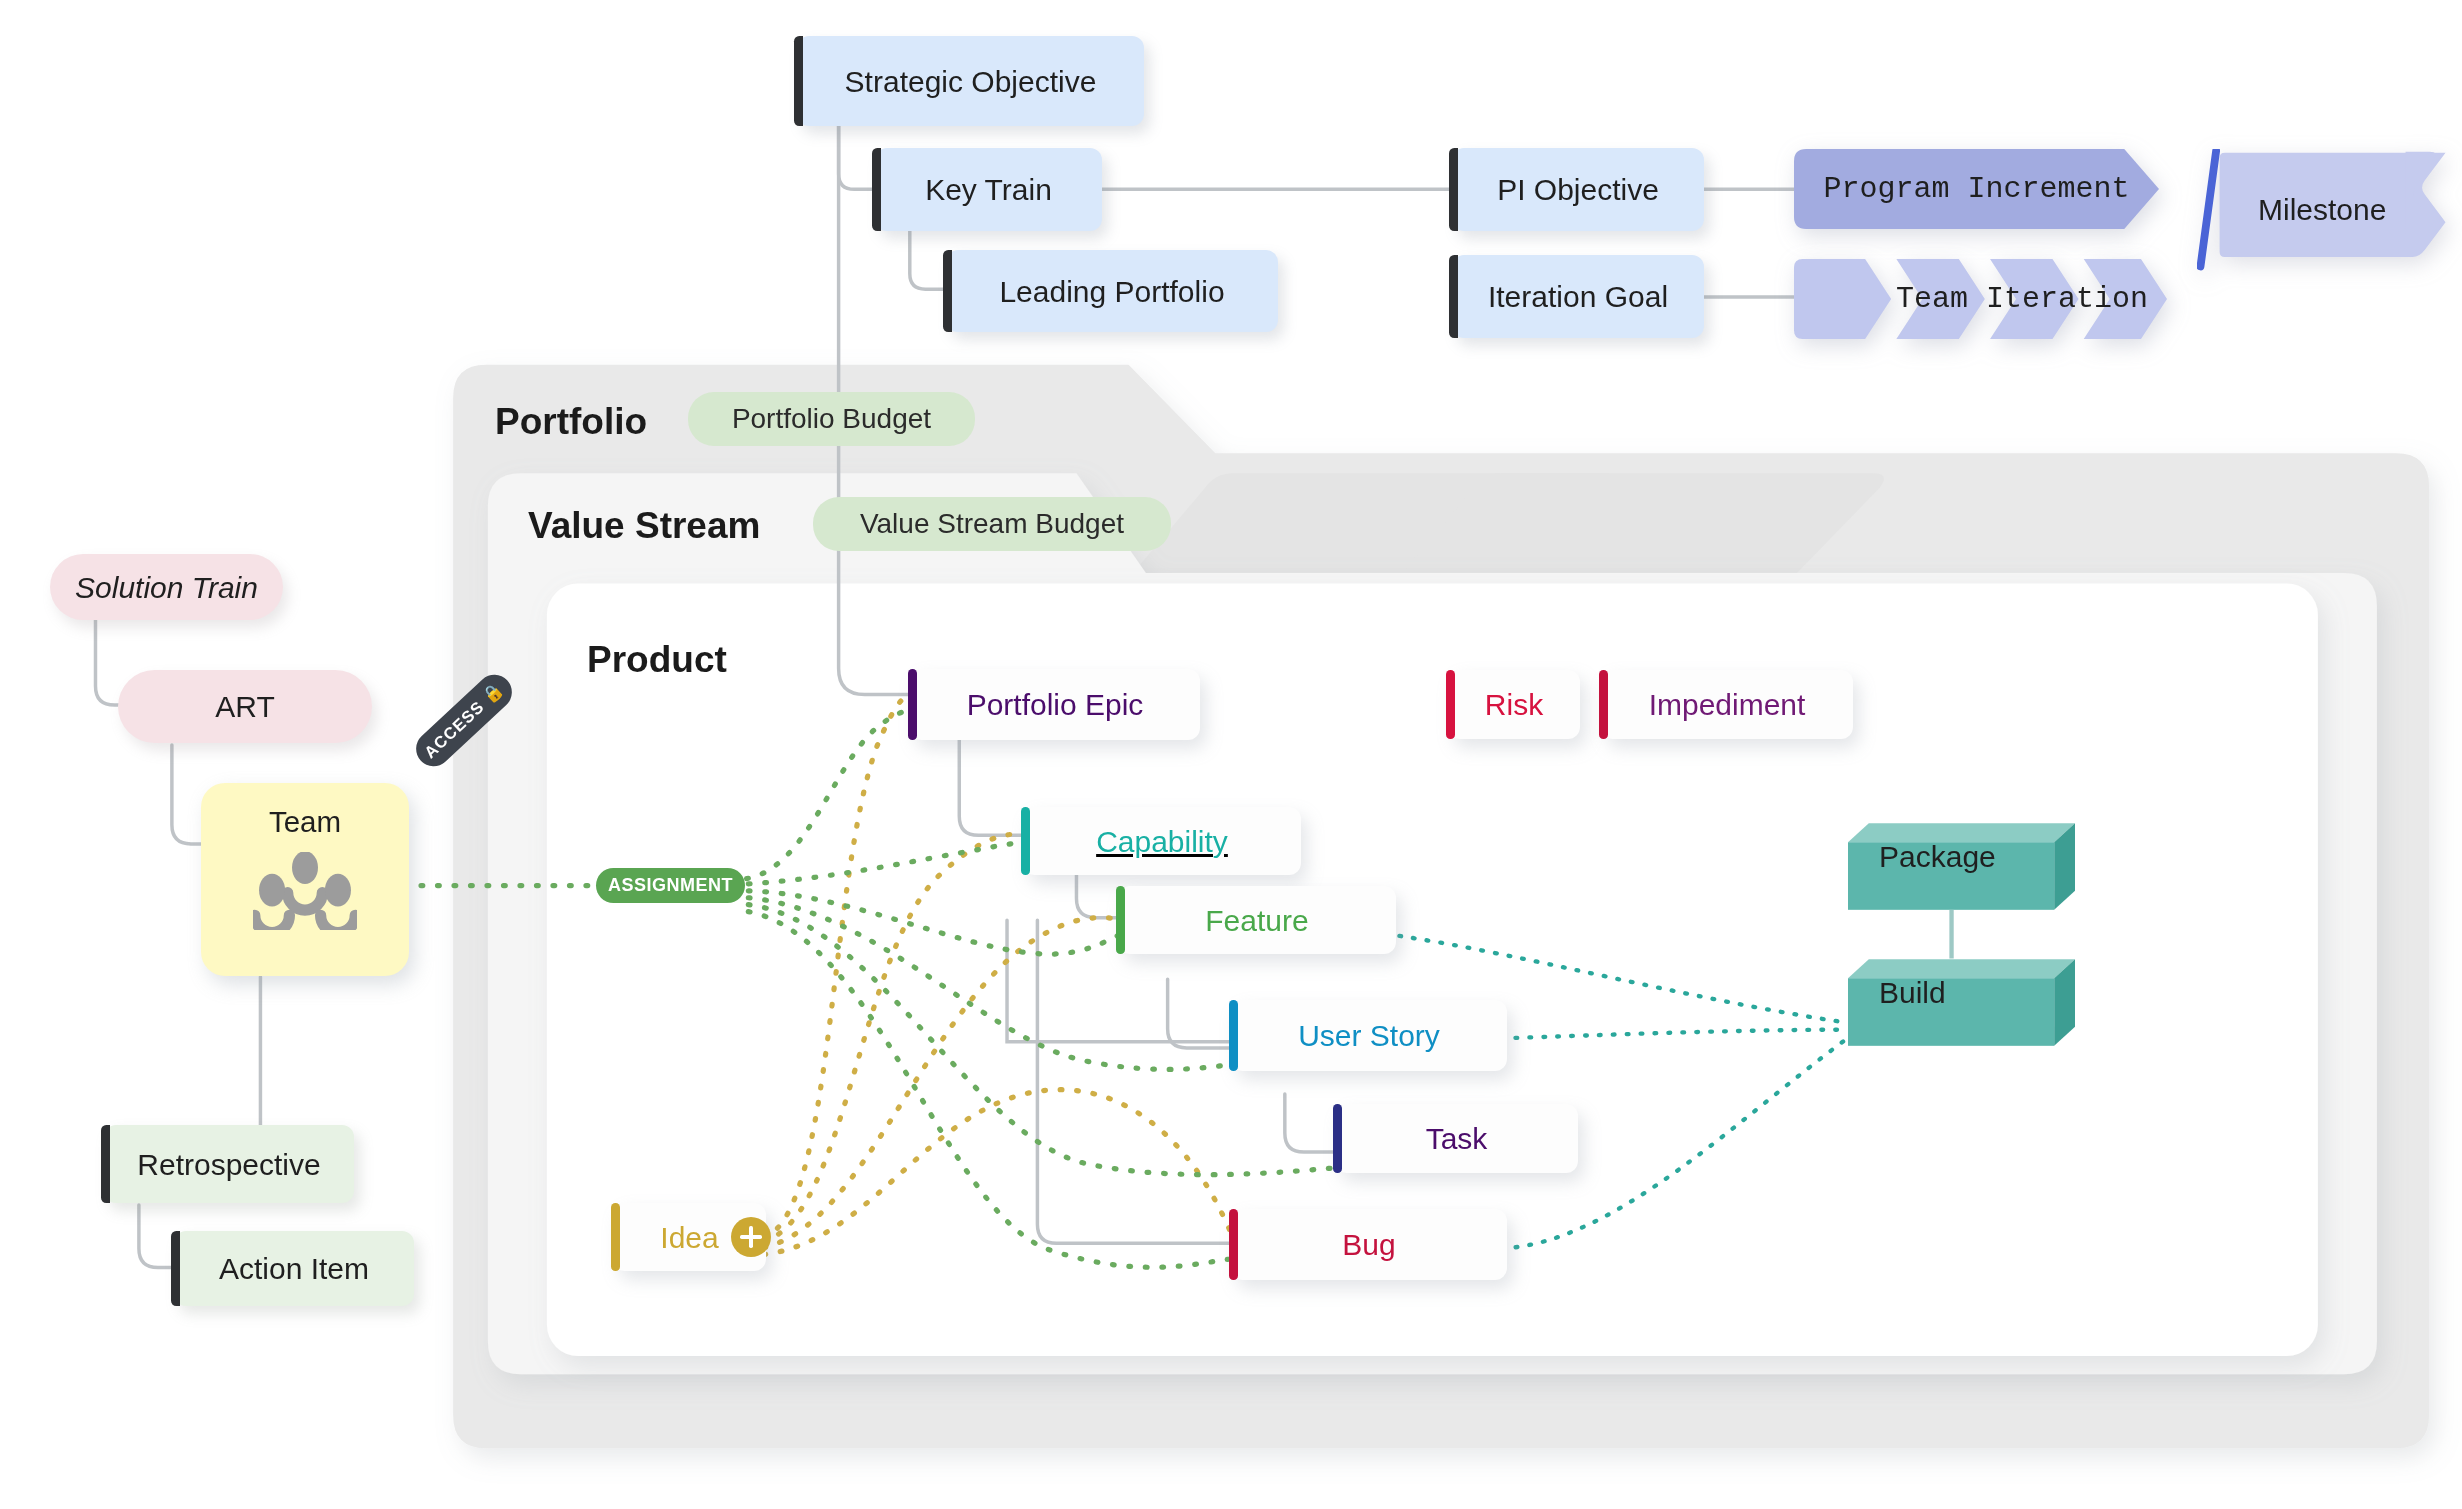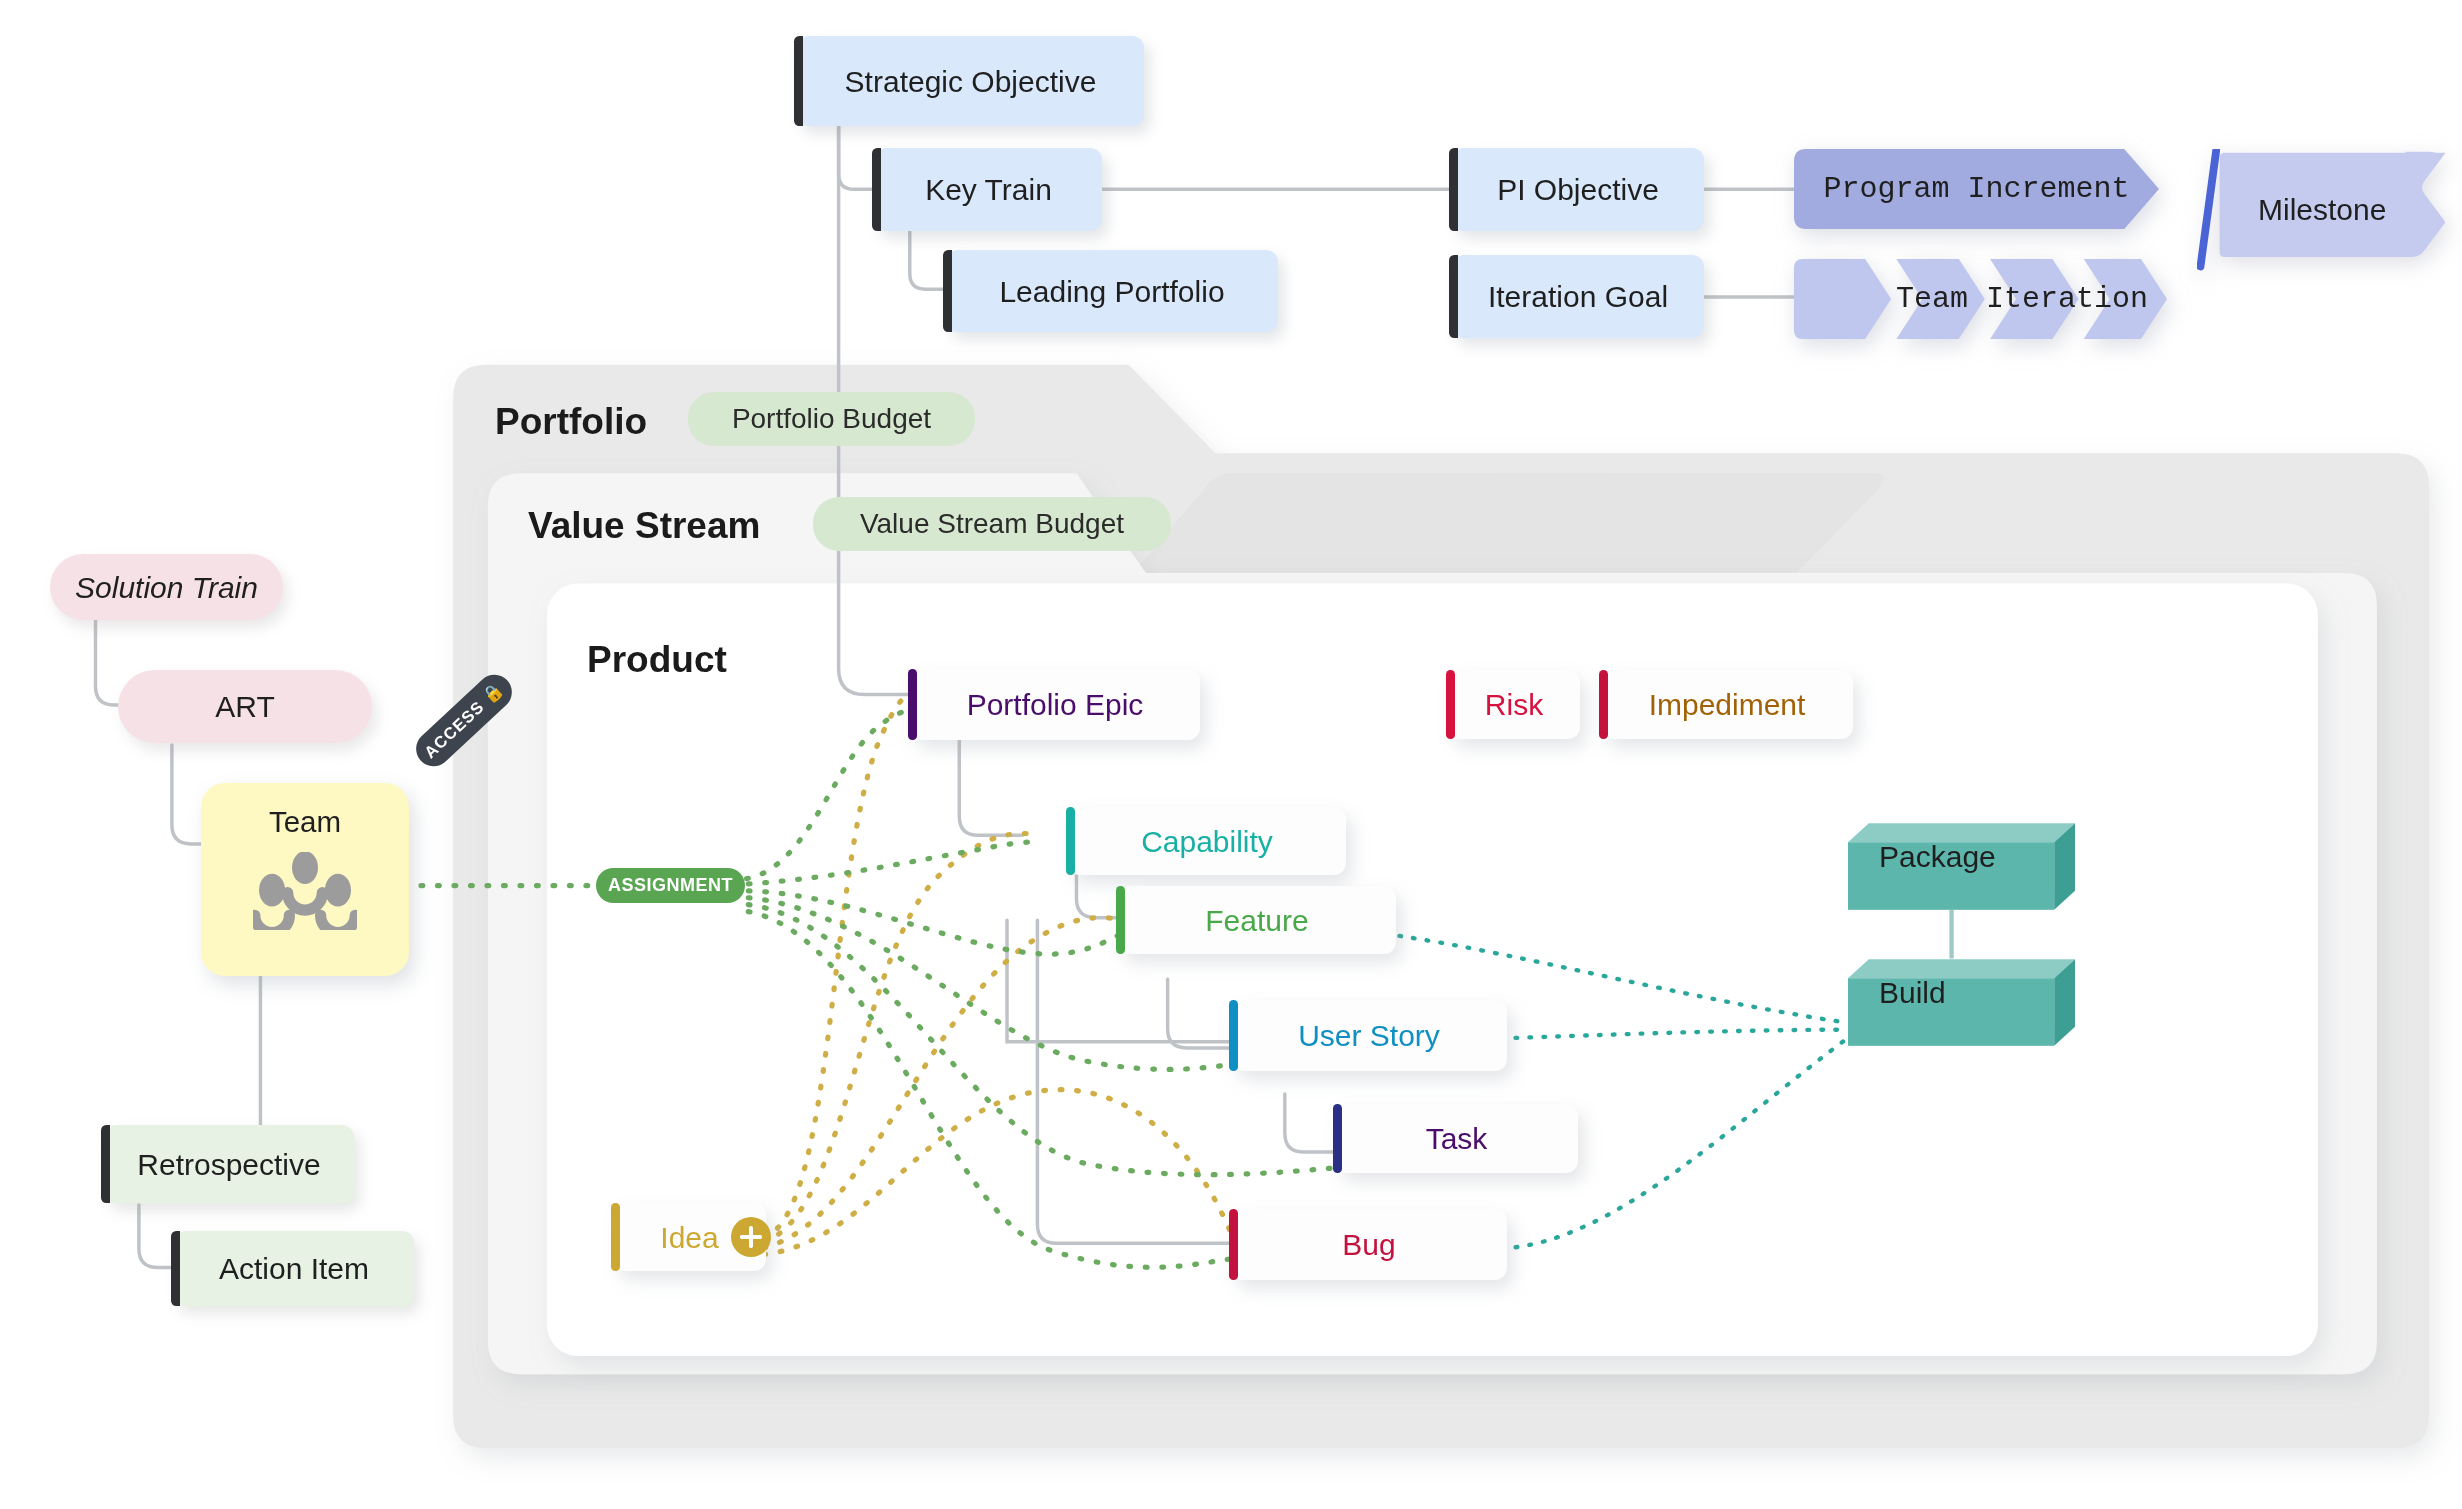--- a/index.html
+++ b/index.html
@@ -340,21 +340,21 @@
     <span class="lockglyph">🔒</span>
   </div>
 
   <div class="chip-assign" style="left:596px;top:868px;width:149px;height:35px;">ASSIGNMENT</div>
 
   <div class="node card-white" style="left:910px;top:669px;width:290px;height:71px;">
     <span class="bar" style="background:#4b0d6b;"></span>
     <span class="lbl" style="color:#4b0d6b;">Portfolio Epic</span>
   </div>
 
-  <div class="node card-white" style="left:1068px;top:807px;width:278px;height:68px;">
+  <div class="node card-white" style="left:1023px;top:807px;width:278px;height:68px;text-decoration:underline;">
     <span class="bar" style="background:#18b0a4;"></span>
     <span class="lbl" style="color:#18b0a4;">Capability</span>
   </div>
 
   <div class="node card-white" style="left:1118px;top:886px;width:278px;height:68px;">
     <span class="bar" style="background:#49a84a;"></span>
     <span class="lbl" style="color:#49a84a;">Feature</span>
   </div>
 
   <div class="node card-white" style="left:1231px;top:1000px;width:276px;height:71px;">
@@ -378,21 +378,21 @@
   </div>
   <div class="plus-badge" style="left:731px;top:1217px;"></div>
 
   <div class="node card-white" style="left:1448px;top:670px;width:132px;height:69px;">
     <span class="bar" style="background:#d7123f;"></span>
     <span class="lbl" style="color:#d7123f;">Risk</span>
   </div>
 
   <div class="node card-white" style="left:1601px;top:670px;width:252px;height:69px;">
     <span class="bar" style="background:#c4123e;"></span>
-    <span class="lbl" style="color:#a16207;">Impediment</span>
+    <span class="lbl" style="color:#701a75;">Impediment</span>
   </div>
 
   <div class="box3d" style="left:1848px;top:823px;width:227px;height:87px;">
     <svg viewBox="0 0 262 100" width="227" height="87">
       <polygon points="0,22 24,0 262,0 238,22" fill="#8cccc4"></polygon>
       <polygon points="238,22 262,0 262,78 238,100" fill="#3d9e93"></polygon>
       <rect x="0" y="22" width="238" height="78" fill="#5cb6ac"></rect>
     </svg>
     <span class="b3text">Package</span>
   </div>

